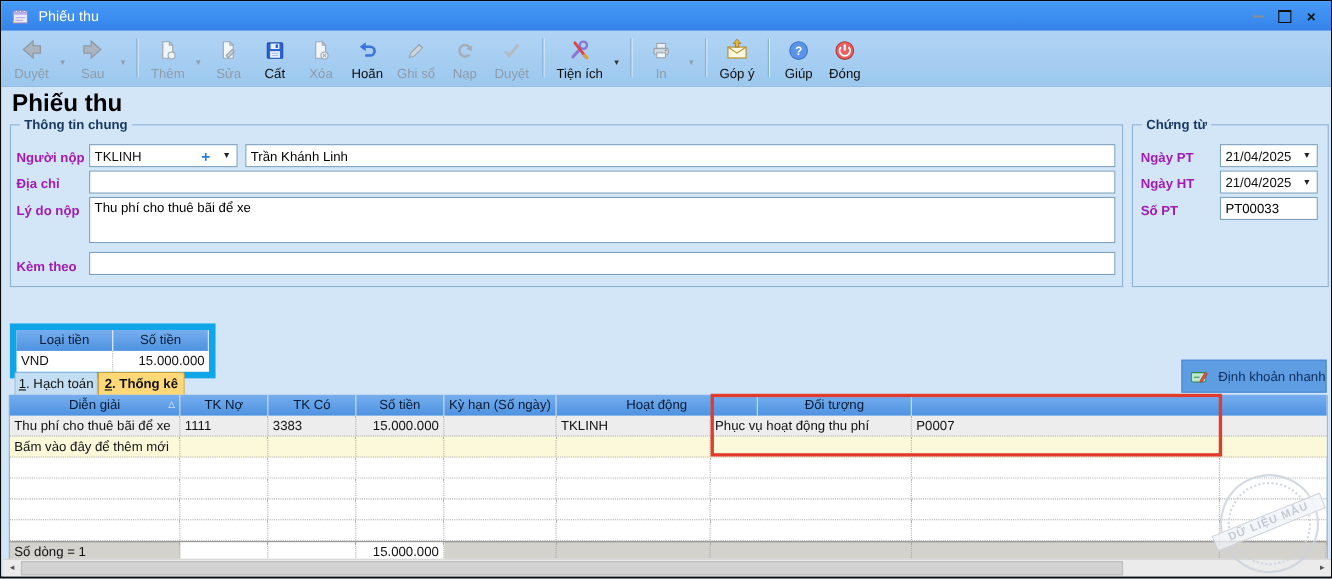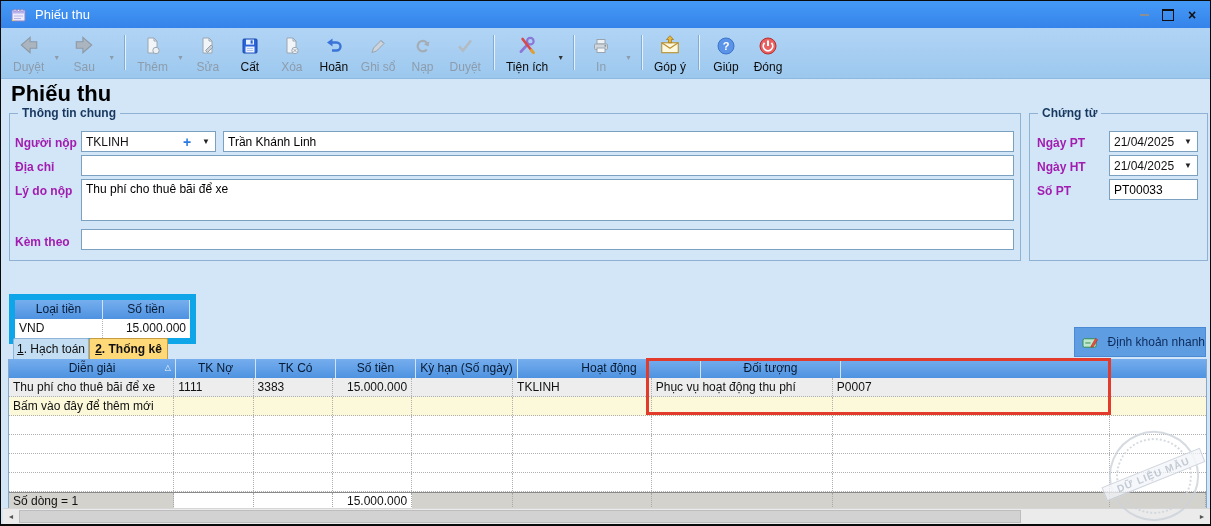--- a/index.html
+++ b/index.html
@@ -63,21 +63,21 @@
   .tab.active{background:#ffd878;border-color:#c99b3f;font-weight:bold;}
   .tab .hk{text-decoration:underline;}
   .quickbtn{position:absolute;left:1073px;top:326px;width:132px;height:30px;box-sizing:border-box;
     background:#5f9de3;border:1px solid #4a8ad4;display:flex;align-items:center;gap:6px;
     padding-left:7px;color:#0c2c5c;justify-content:space-between;}
   
   .grid{position:absolute;left:8px;top:358px;width:1197px;background:#fff;
     box-shadow:-1px 0 0 #85a8c8,1px 0 0 #85a8c8;}
   .grow{display:flex;height:19px;line-height:18px;box-sizing:border-box;}
   .gc{box-sizing:border-box;padding:0 4px;white-space:nowrap;overflow:hidden;}
-  .c1{width:167px;} .c2{width:80px;} .c3{width:80px;} .c4{width:80px;} .c5{width:102px;}
+  .c1{width:155px;} .c2{width:80px;} .c3{width:80px;} .c4{width:80px;} .c5{width:102px;}
   .c6{width:140px;} .c7{width:183px;} .c8{width:280px;} .c9{width:97px;}
   .ghead{background:linear-gradient(#76aeee,#4e92e0);color:#071a33;}
   .ghead .gc{border-right:1px solid #cfe2f6;text-align:center;position:relative;}
   .ghead .gc:last-child{border-right:none;}
   .sort{position:absolute;right:4px;top:0;font-size:8px;color:#eef6ff;}
   .gdata .gc{border-right:1px dotted #b0b0b0;}
   .gdata .gc:last-child{border-right:none;}
   .gdata{border-bottom:1px dotted #b0b0b0;}
   .rowsel{background:#ededed;}
   .rownew{background:#fcf8da;}

